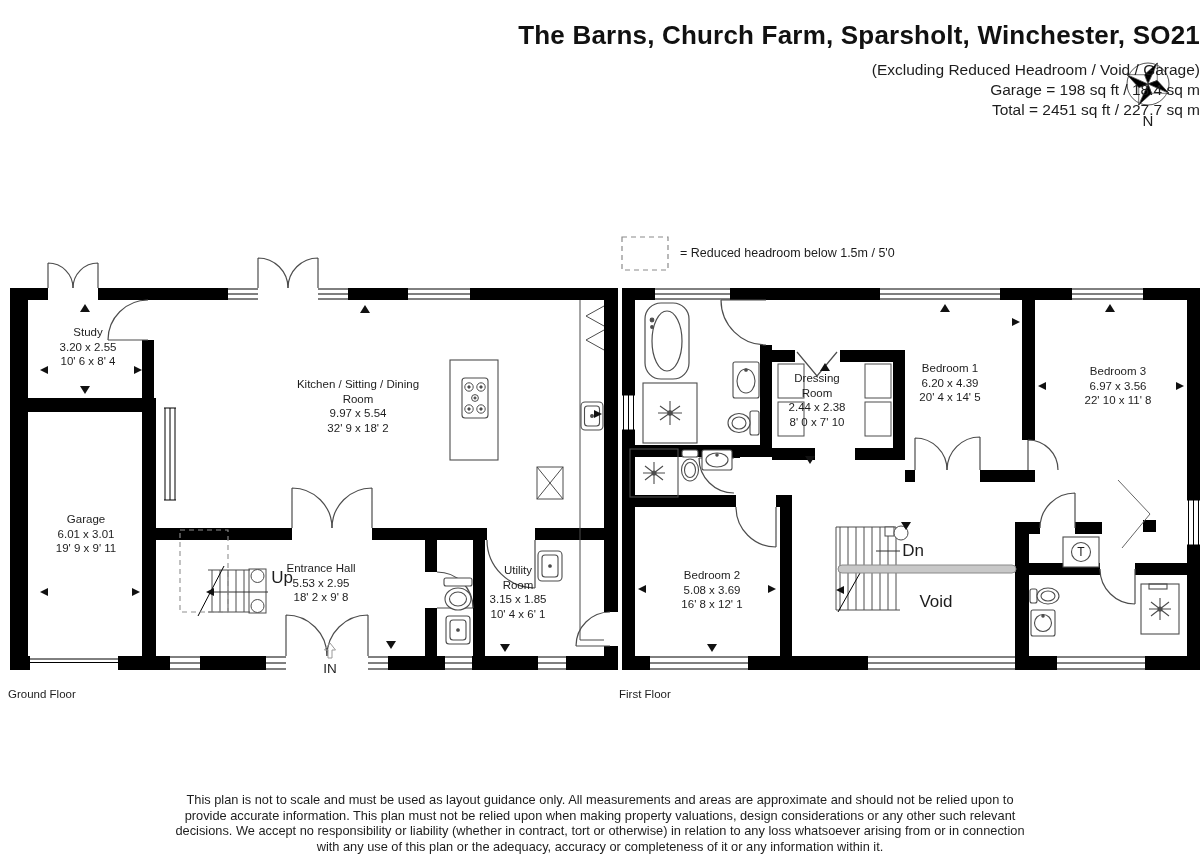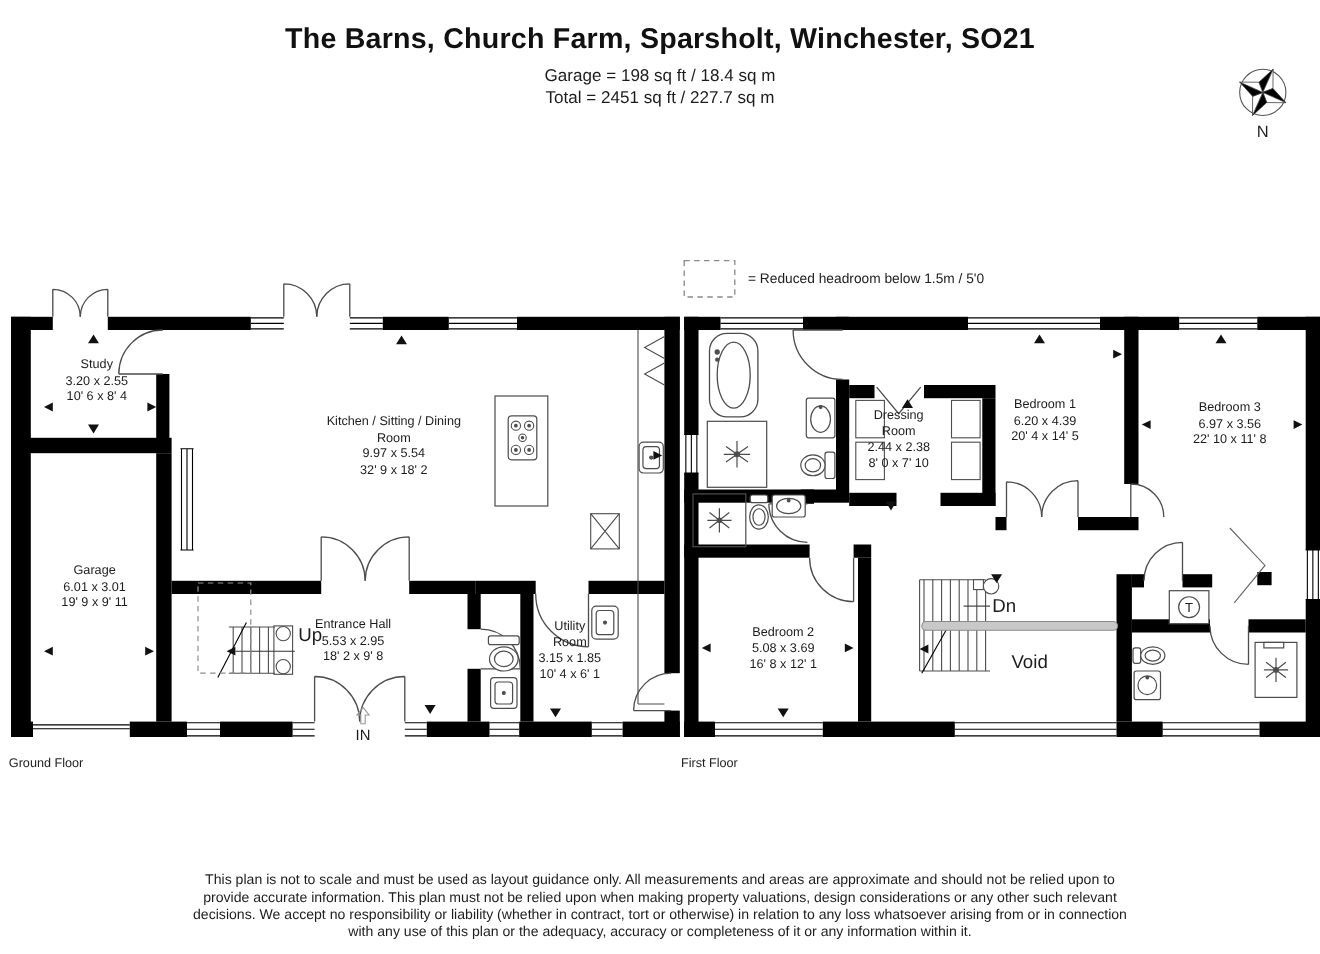--- a/index.html
+++ b/index.html
@@ -1,19 +1,19 @@
 <!DOCTYPE html>
 <html><head>
 <meta charset="utf-8">
 <style>
   html,body{margin:0;padding:0;background:#fff;}
   #page{position:relative;width:1200px;height:867px;background:#fff;overflow:hidden;
         font-family:"Liberation Sans",sans-serif;color:#1d1d1d;}
   svg{position:absolute;left:0;top:0;}
-  .header{position:absolute;top:20px;left:0;right:0;text-align:center;}
+  .header{position:absolute;top:20px;left:0;right:0;text-align:right;}
   .header h1{font-size:26px;font-weight:bold;margin:0 0 9px 0;letter-spacing:.2px;color:#111;}
   .hline{font-size:15.5px;line-height:20px;color:#1d1d1d;}
   .room-label{position:absolute;transform:translate(-50%,-50%);text-align:center;
               font-size:11.5px;line-height:1.28;width:max-content;}
   .room-label .rname{display:block;margin:0 auto;}
   .room-label .rdim{display:block;white-space:nowrap;}
   .w140{width:140px;} .w70{width:70px;} .w64{width:64px;} .w56{width:56px;}
   .ann{position:absolute;transform:translate(-50%,-50%);font-size:17px;white-space:nowrap;}
   .ann-in{font-size:13.5px;}
   .floor-label{position:absolute;font-size:11.5px;}
@@ -315,20 +315,21 @@
       <polygon points="825,363 820,371 830,371"></polygon>
           <polygon points="810,464 805,456 815,456"></polygon>
       <polygon points="836,590 844,586 844,594"></polygon>
           <polygon points="906,530 901,522 911,522"></polygon>
     </g>
   </g>
 </svg>
 
   <div class="header">
     <h1>The Barns, Church Farm, Sparsholt, Winchester, SO21</h1>
+    <div class="hline">(Excluding Reduced Headroom / Void / Garage)</div>
     <div class="hline">Garage = 198 sq ft / 18.4 sq m</div>
     <div class="hline">Total = 2451 sq ft / 227.7 sq m</div>
   </div>
 
   <div class="compass-n">N</div>
   <div class="legend-text">= Reduced headroom below 1.5m / 5'0</div>
 
   <div class="room-label" style="left:88px;top:347px">
     <span class="rname">Study</span>
     <span class="rdim">3.20 x 2.55</span>

